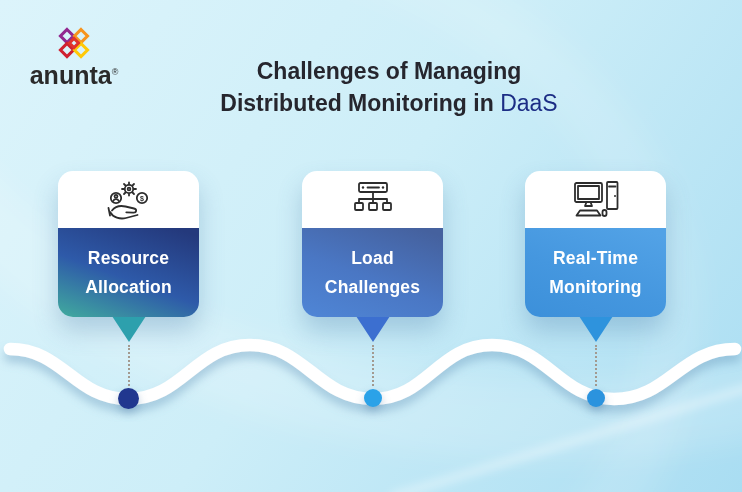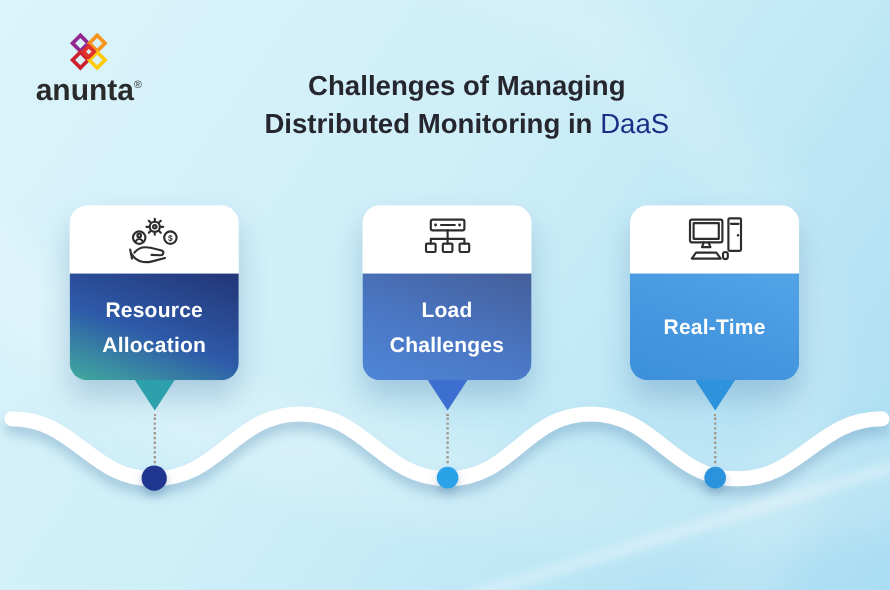--- a/index.html
+++ b/index.html
@@ -153,20 +153,21 @@
           <path class="ln" d="M15.5 23 L14 27 L21 27 L19.5 23"></path>
           <path class="ln" d="M9 31.5 L26 31.5 L29.5 36.5 L5.5 36.5 Z"></path>
           <rect class="ln" x="36" y="3" width="10.5" height="27" rx="1"></rect>
           <path class="ln" d="M38 7.5 L44.5 7.5"></path>
           <circle class="fillblk" cx="44" cy="17" r="1"></circle>
           <rect class="ln" x="31.5" y="31" width="4" height="6" rx="2"></rect>
         </svg>
       </div>
       <div class="card-body" style="--g1: #52a2e6; --g2: #4597df; --g3: #3c90da;">
         <span>Real-Time</span>
+        <span>Monitoring</span>
       </div>
     </div>
     <div class="pointer" style="--ptr: #2e93dd;"></div>
     <div class="connector" style="--conn: #a39a90;"></div>
     <div class="dot" style="--dot: #2b93de;"></div>
   </div>
 
 </div>
 
 </body></html>

